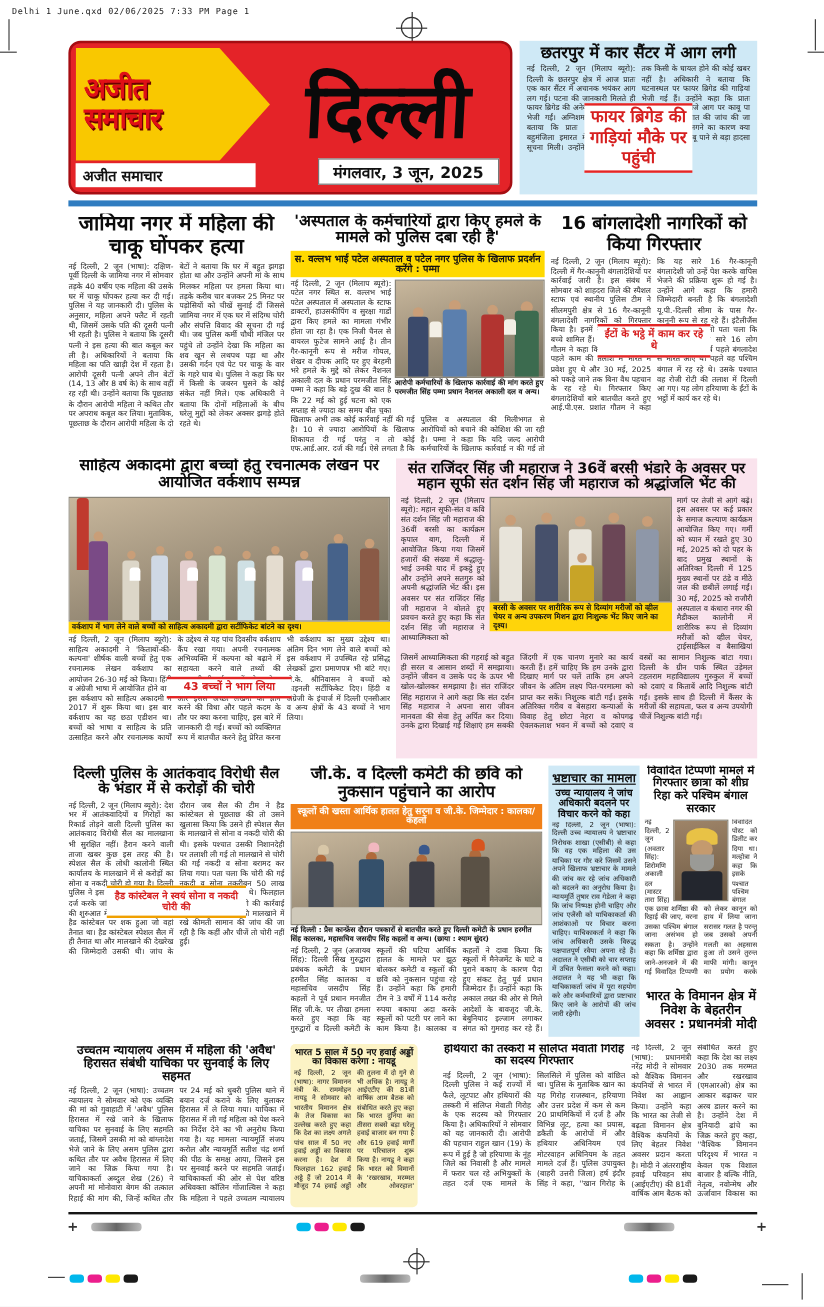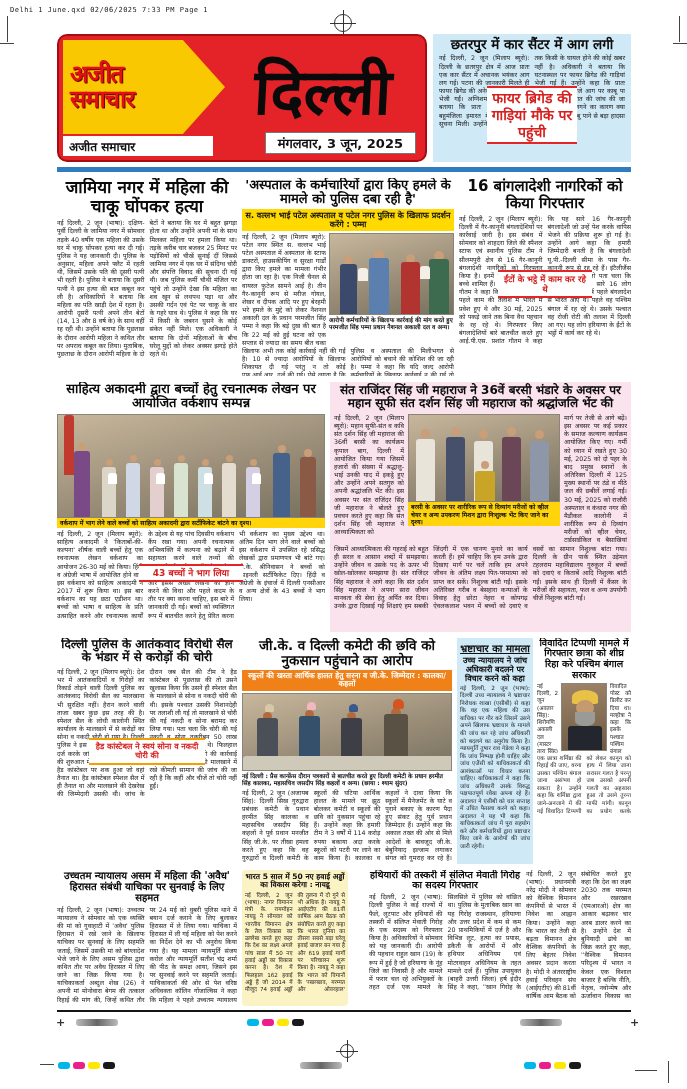--- a/index.html
+++ b/index.html
@@ -230,20 +230,21 @@
             <div class="bd" style="flex:1;font-size:5.6px;height:70px;overflow:hidden;">नई दिल्ली, 2 जून (अवतार सिंह): शिरोमणि अकाली दल (मास्टर तारा सिंह) के प्रमुख जसविंदर सिंह मल्होत्रा ने पश्चिम बंगाल सरकार से अपील की है कि विवादित टिप्पणी मामले में गिरफ्तार</div>
             <div class="ph" style="width:46px;height:68px;flex:none;background:linear-gradient(170deg,#9e8468,#6e5a44);">
               <span class="pr" style="left:10px;top:6px;width:26px;height:14px;background:#e8c246;border-radius:50% 50% 10% 10%;"></span>
               <span class="fc" style="left:14px;top:16px;width:18px;height:16px;background:#c49a6e;"></span>
               <span class="pr" style="left:13px;top:28px;width:20px;height:14px;background:#9a9a96;border-radius:0 0 40% 40%;"></span>
               <span class="pr" style="left:6px;top:42px;width:34px;height:26px;background:#23262e;"></span>
             </div>
             <div class="bd" style="flex:1;font-size:5.6px;height:70px;overflow:hidden;">विवादित पोस्ट को डिलीट कर दिया था। मल्होत्रा ने कहा कि इसके पश्चात पश्चिम बंगाल पुलिस द्वारा मामला दर्ज करके उस छात्रा को दिल्ली के निवास से गिरफ्तार कर लिया गया। उन्होंने</div>
           </div>
           <div class="bd c2" style="font-size:5.8px;margin-top:2px;height:66px;">एक छात्रा शर्मिष्ठा की रिहाई की जाए, वरना उसका पश्चिम बंगाल जाना असंभव हो सकता है। उन्होंने कहा कि शर्मिष्ठा द्वारा जाने-अनजाने में की गई विवादित टिप्पणी को लेकर कानून को हाथ में लिया जाना सरासर गलत है परन्तु जब उसको अपनी गलती का अहसास हुआ तो उसने तुरन्त माफी मांगी। कानून का प्रयोग करके किसी के साथ ज्यादती करने से गुरेज करना चाहिए। उन्होंने पश्चिम बंगाल सरकार से अपील की कि छात्रा के कैरियर को ध्यान में रखते हुए उसकी रिहाई का मार्ग तुरन्त आसान करना चाहिए क्योंकि उसने माफी भी मांग ली है और पोस्ट भी डिलीट कर दी है।</div>
+          <div class="hd" style="font-size:10.5px;margin-top:4px;">भारत के विमानन क्षेत्र में निवेश के बेहतरीन अवसर : प्रधानमंत्री मोदी</div>
         </div>
       </div>
     </div>
 
     <div class="row" style="height:136px;">
       <div class="art" style="width:180px;flex:none;">
         <div class="hd" style="font-size:10px;">उच्चतम न्यायालय असम में महिला की 'अवैध' हिरासत संबंधी याचिका पर सुनवाई के लिए सहमत</div>
         <div class="bd c2" style="margin-top:2px;height:102px;">नई दिल्ली, 2 जून (भाषा): उच्चतम न्यायालय ने सोमवार को एक व्यक्ति की मां को गुवाहाटी में 'अवैध' पुलिस हिरासत में रखे जाने के खिलाफ याचिका पर सुनवाई के लिए सहमति जताई, जिसमें उसकी मां को बांग्लादेश भेजे जाने के लिए असम पुलिस द्वारा कथित तौर पर अवैध हिरासत में लिए जाने का जिक्र किया गया है। याचिकाकर्ता अब्दुल शेख (26) ने अपनी मां मोनोवारा बेगम की तत्काल रिहाई की मांग की, जिन्हें कथित तौर पर 24 मई को धुबरी पुलिस थाने में बयान दर्ज कराने के लिए बुलाकर हिरासत में ले लिया गया। याचिका में हिरासत में ली गई महिला को पेश करने का निर्देश देने का भी अनुरोध किया गया है। यह मामला न्यायमूर्ति संजय करोल और न्यायमूर्ति सतीश चंद्र शर्मा की पीठ के समक्ष आया, जिसने इस पर सुनवाई करने पर सहमति जताई। याचिकाकर्ता की ओर से पेश वरिष्ठ अधिवक्ता कॉलिन गोंजाल्विस ने कहा कि महिला ने पहले उच्चतम न्यायालय में एक विशेष अनुमति याचिका (एसएलपी) दायर की थी, जो अभी भी लंबित है और उसे जमानत पर रिहा किया गया था, लेकिन उसे (फिर से) ''बाहर निकाला जा रहा है।'' पीठ ने कहा, ''हम इसे मुख्य मामले के साथ सूचीबद्ध करेंगे। हम इस पर सुनवाई करेंगे।'' एसएलपी में उच्च न्यायालय के उस फैसले को चुनौती दी गई है जिसने महिला को विदेशी घोषित करने वाले न्यायाधिकरण के फैसले को बरकरार रखा था।</div>
       </div>
       <div class="art ybox" style="width:106px;flex:none;">

